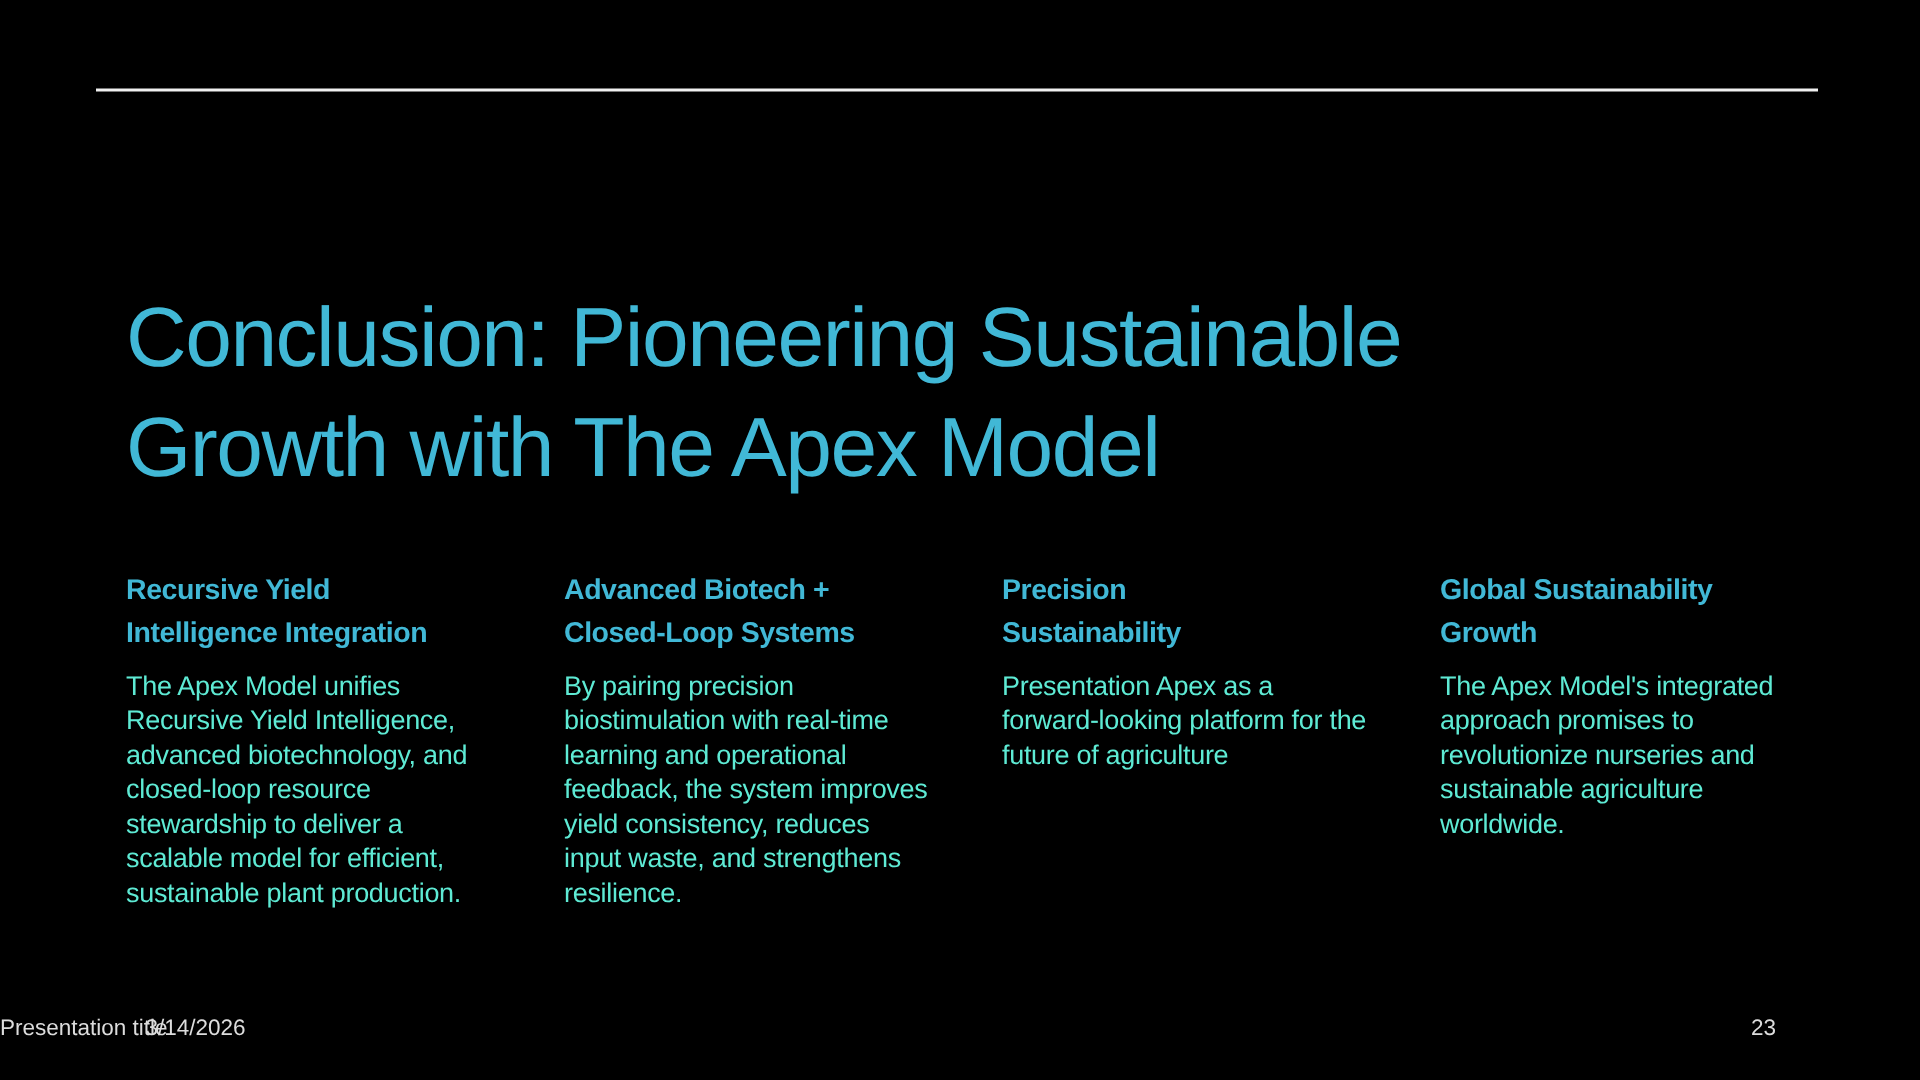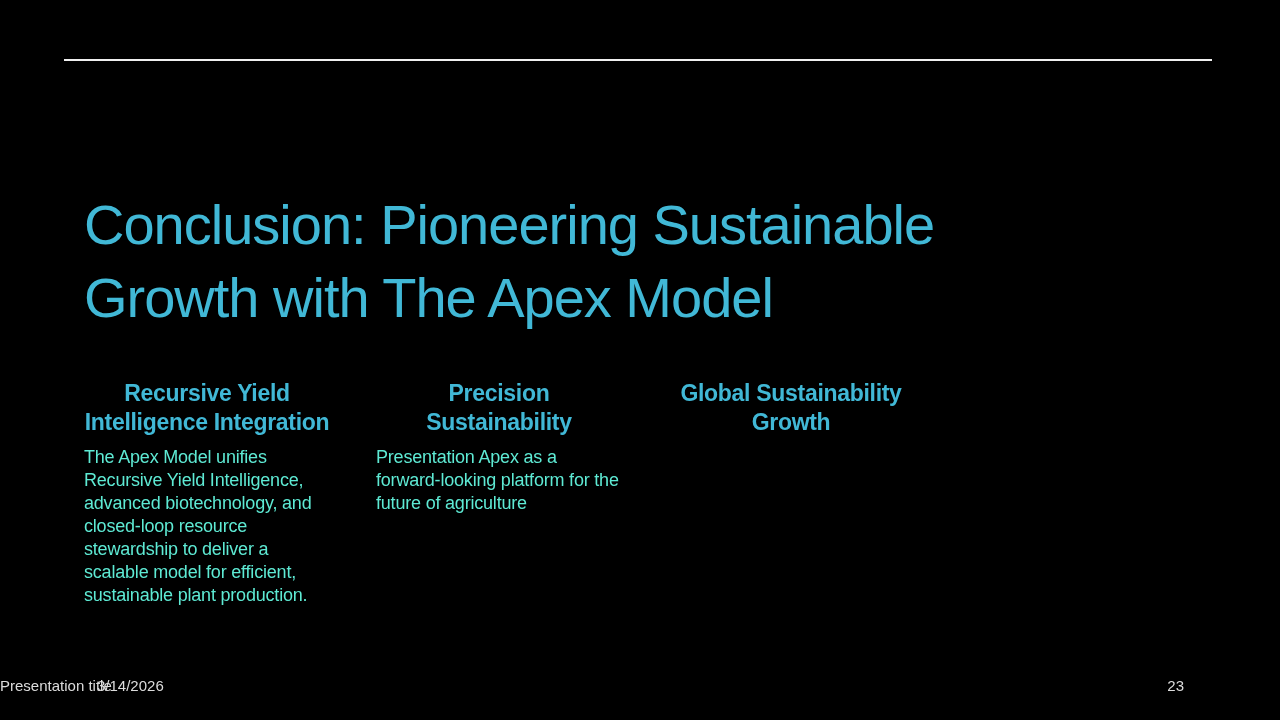--- a/index.html
+++ b/index.html
@@ -41,28 +41,27 @@
     position: absolute;
     left: 84px;
     top: 379px;
     width: 1122px;
     display: grid;
     grid-template-columns: repeat(4, 1fr);
     column-gap: 46px;
   }
   .col h2 {
     margin: 0 0 9px 0;
-    font-size: 23px;
+    font-size: 19px;
     font-weight: 700;
     line-height: 29px;
     letter-spacing: -0.3px;
     color: #41B8D6;
     white-space: pre;
     overflow: visible;
-    text-align: center;
   }
   .col p {
     margin: 0;
     font-size: 18px;
     line-height: 23px;
     letter-spacing: -0.2px;
     color: #5eead4;
   }
   .footer {
     position: absolute;
@@ -101,30 +100,36 @@
 Growth with The Apex Model</h1>
 
   <div class="columns">
 
     <div class="col">
       <h2>Recursive Yield
 Intelligence Integration</h2>
       <p>The Apex Model unifies Recursive Yield Intelligence, advanced biotechnology, and closed-loop resource stewardship to deliver a scalable model for efficient, sustainable plant production.</p>
     </div>
 
+    <div class="col">
+      <h2>Advanced Biotech +
+Closed-Loop Systems</h2>
+      <p>By pairing precision biostimulation with real-time learning and operational feedback, the system improves yield consistency, reduces input waste, and strengthens resilience.</p>
+    </div>
 
     <div class="col">
       <h2>Precision
 Sustainability</h2>
       <p>Presentation Apex as a forward-looking platform for the future of agriculture</p>
     </div>
 
     <div class="col">
       <h2>Global Sustainability
 Growth</h2>
+      <p>The Apex Model's integrated approach promises to revolutionize nurseries and sustainable agriculture worldwide.</p>
     </div>
 
   </div>
 
   <div class="footer">
     <span class="date">3/14/2026</span>
     <span class="ptitle">Presentation title</span>
     <span class="page">23</span>
   </div>
 

